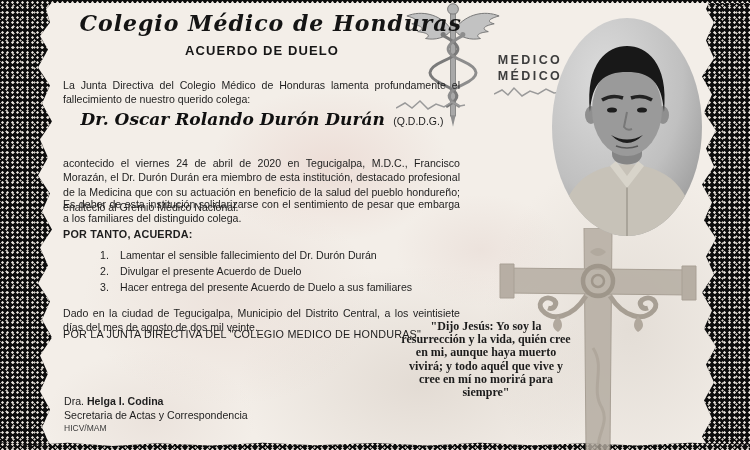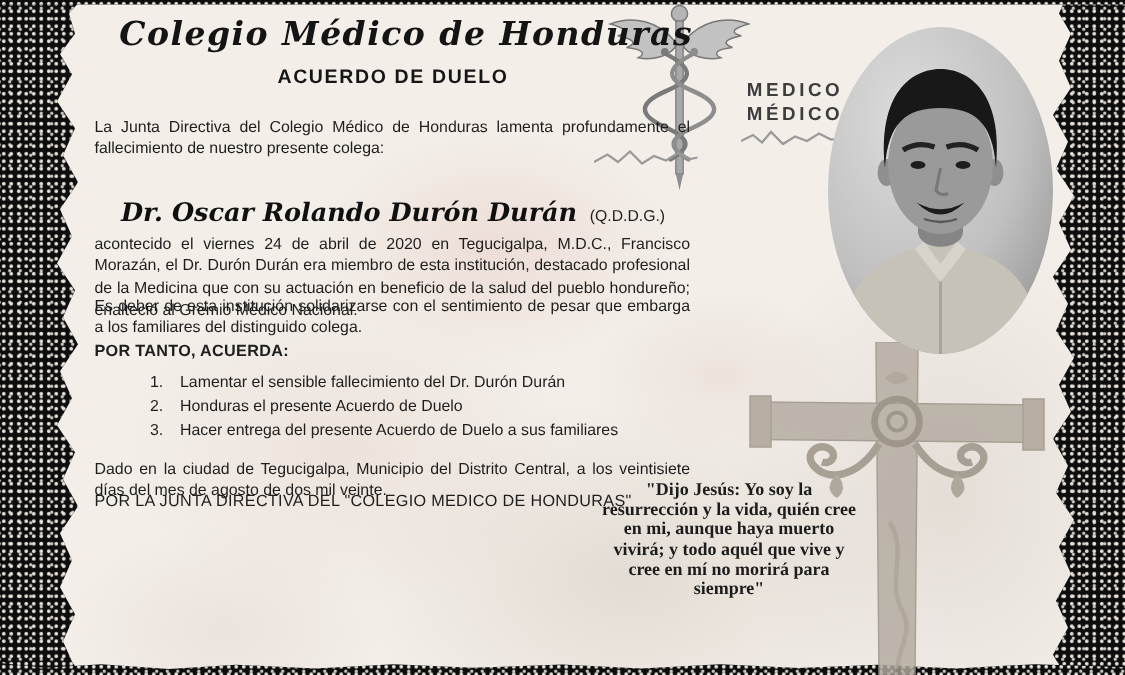--- a/index.html
+++ b/index.html
@@ -48,21 +48,21 @@
   }
   .doc-heading {
     position:absolute; top:43px; left:62px; width:400px; text-align:center;
     font-weight:bold; font-size:13px; letter-spacing:1.1px; color:#161616;
   }
   .para { position:absolute; left:63px; width:397px; font-size:10.6px; line-height:1.4; text-align:justify; }
   .p-intro  { top:67px; }
   .p-body1  { top:145px; }
   .p-body2  { top:186px; }
   .p-dated  { top:295px; }
-  .name-line { position:absolute; top:109px; left:62px; width:400px; text-align:center; white-space:nowrap;margin-top:23px; }
+  .name-line { position:absolute; top:109px; left:62px; width:400px; text-align:center; white-space:nowrap; }
   .name-script { font-family:"DejaVu Serif", serif; font-style:italic; font-weight:bold; font-size:17px; color:#101010; }
   .name-suffix { font-size:10.5px; font-weight:normal; margin-left:4px; }
   .res-heading { position:absolute; top:228px; left:63px; font-weight:bold; font-size:10.8px; letter-spacing:0.2px; }
   .res-list { position:absolute; top:249px; left:100px; font-size:10.6px; }
   .res-row { display:flex; margin-bottom:4px; }
   .res-num { width:20px; flex:none; }
   .issued-by { position:absolute; top:328px; left:63px; width:400px; font-weight:normal; font-size:10.8px; letter-spacing:0.2px; }
   .sig-block { position:absolute; top:395px; left:64px; }
   .sig-name  { font-size:10.6px; }
   .sig-name b{ font-weight:bold; }
@@ -165,45 +165,50 @@
       <ellipse cx="90" cy="92" rx="5" ry="2.6" fill="#1d1d1d"></ellipse>
       <path d="M75,94 L72,109 q3,4 8,2" stroke="#787878" stroke-width="2" fill="none"></path>
       <path d="M59,117 q16,9 32,0 q-8,8 -16,8 q-8,0 -16,-8 Z" fill="#1c1c1c"></path>
       <path d="M64,128 q11,4 22,0" stroke="#565656" stroke-width="1.5" fill="none"></path>
     </g>
   </svg>
 
   <div class="org-title">Colegio Médico de Honduras</div>
   <div class="doc-heading">ACUERDO DE DUELO</div>
 
-  <p class="para p-intro">La Junta Directiva del Colegio Médico de Honduras lamenta profundamente el fallecimiento de nuestro presente colega:</p>
+  <p class="para p-intro">La Junta Directiva del Colegio Médico de Honduras lamenta profundamente el fallecimiento de nuestro querido colega:</p>
 
   <div class="name-line">
     <span class="name-script">Dr. Oscar Rolando Durón Durán</span>
     <span class="name-suffix">(Q.D.D.G.)</span>
   </div>
 
   <p class="para p-body1">acontecido el viernes 24 de abril de 2020 en Tegucigalpa, M.D.C., Francisco Morazán, el Dr. Durón Durán era miembro de esta institución, destacado profesional de la Medicina que con su actuación en beneficio de la salud del pueblo hondureño; enalteció al Gremio Médico Nacional.</p>
   <p class="para p-body2">Es deber de esta institución solidarizarse con el sentimiento de pesar que embarga a los familiares del distinguido colega.</p>
 
   <div class="res-heading">POR TANTO, ACUERDA:</div>
   <div class="res-list">
     <div class="res-row">
       <span class="res-num">1.</span>
       <span>Lamentar el sensible fallecimiento del Dr. Durón Durán</span>
     </div>
     <div class="res-row">
       <span class="res-num">2.</span>
-      <span>Honduras el presente Acuerdo de Duelo</span>
+      <span>Divulgar el presente Acuerdo de Duelo</span>
     </div>
     <div class="res-row">
       <span class="res-num">3.</span>
       <span>Hacer entrega del presente Acuerdo de Duelo a sus familiares</span>
     </div>
   </div>
 
   <p class="para p-dated">Dado en la ciudad de Tegucigalpa, Municipio del Distrito Central, a los veintisiete días del mes de agosto de dos mil veinte.</p>
   <div class="issued-by">POR LA JUNTA DIRECTIVA DEL "COLEGIO MEDICO DE HONDURAS"</div>
 
+  <div class="sig-block">
+    <div class="sig-name"><span>Dra. </span><b>Helga I. Codina</b></div>
+    <div class="sig-title">Secretaria de Actas y Correspondencia</div>
+    <div class="sig-initials">HICV/MAM</div>
+  </div>
 
   <div class="quote">"Dijo Jesús: Yo soy la resurrección y la vida, quién cree en mi, aunque haya muerto vivirá; y todo aquél que vive y cree en mí no morirá para siempre"</div>
   <div class="quote-ref">Juan 11: 25 y 26</div>
 </div>
 
 </body></html>

